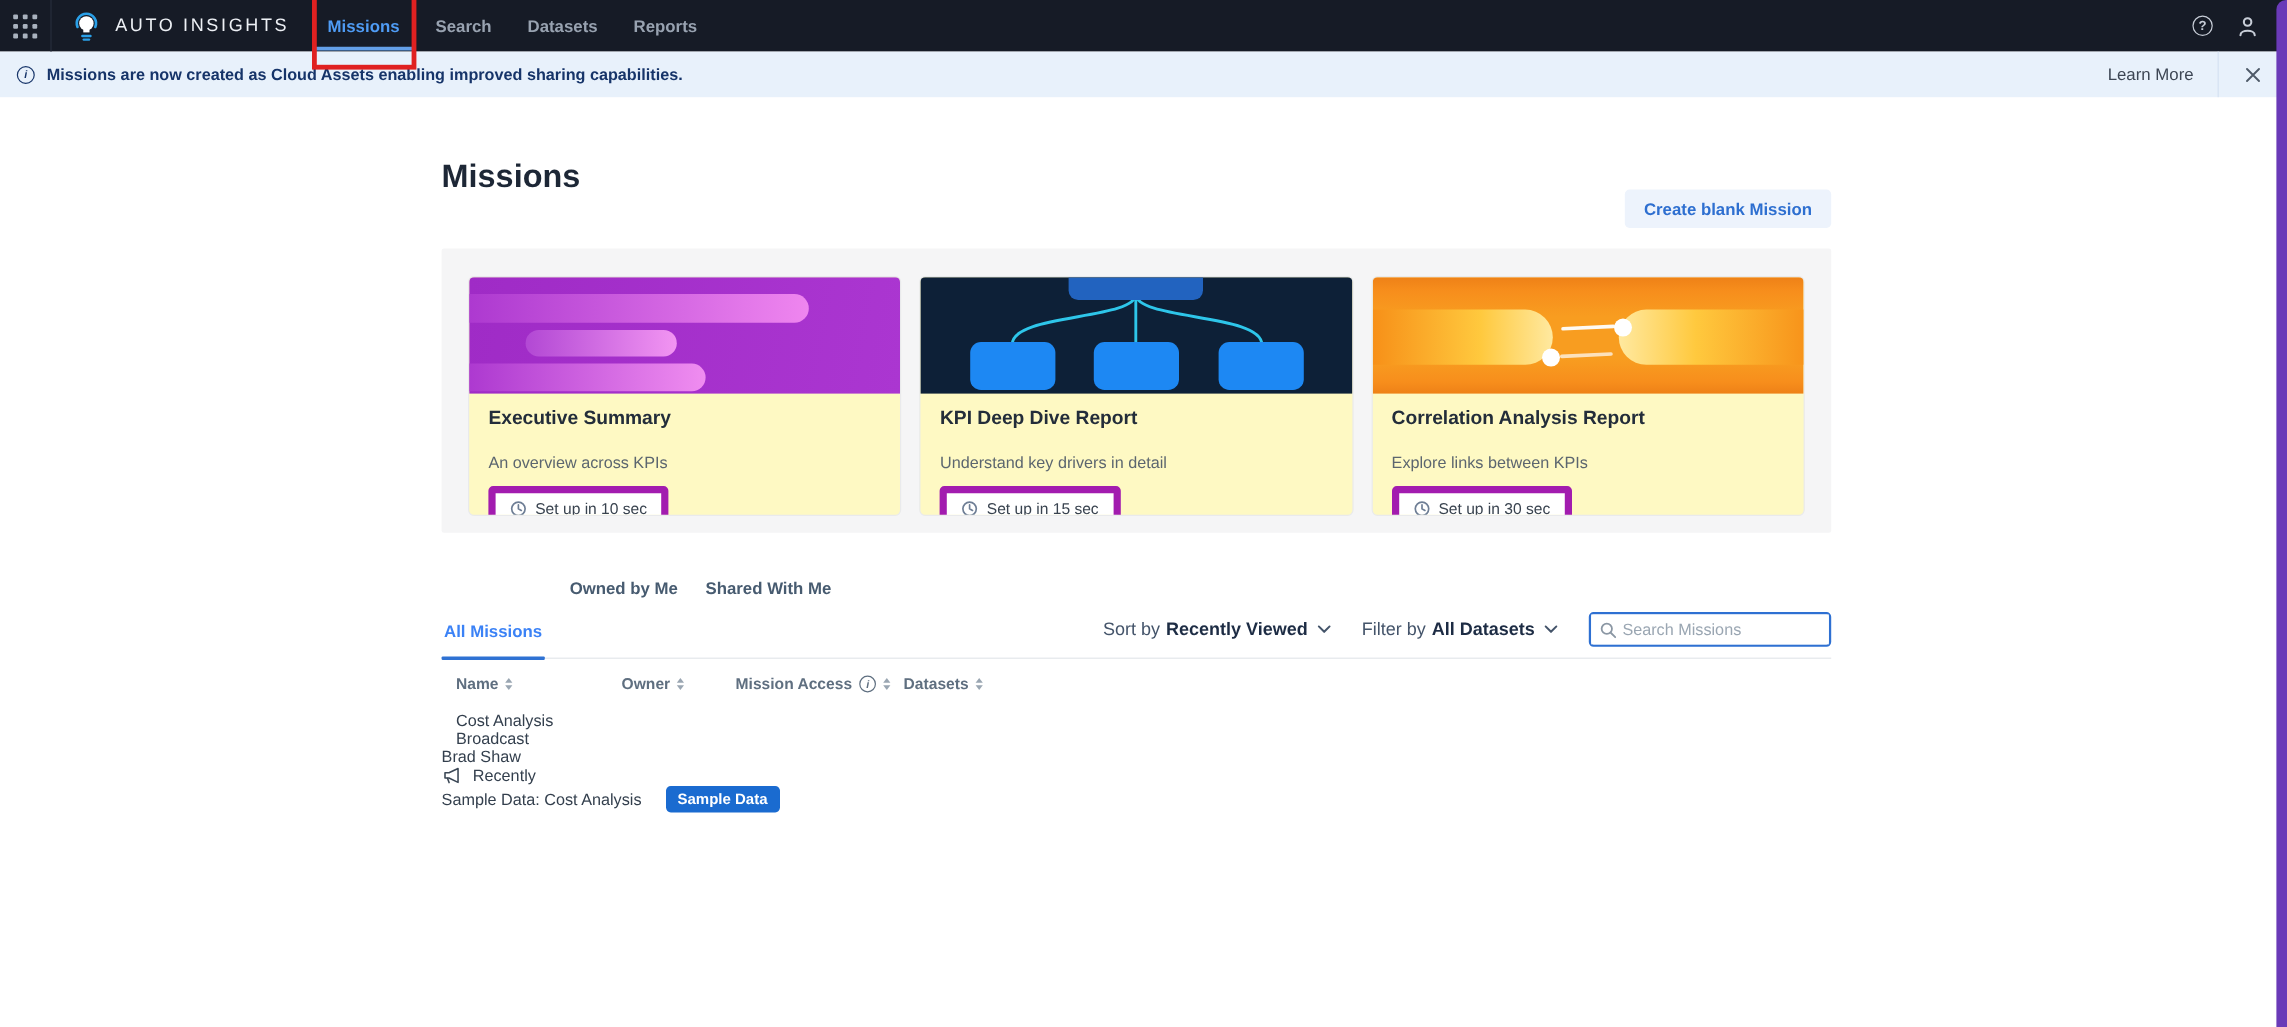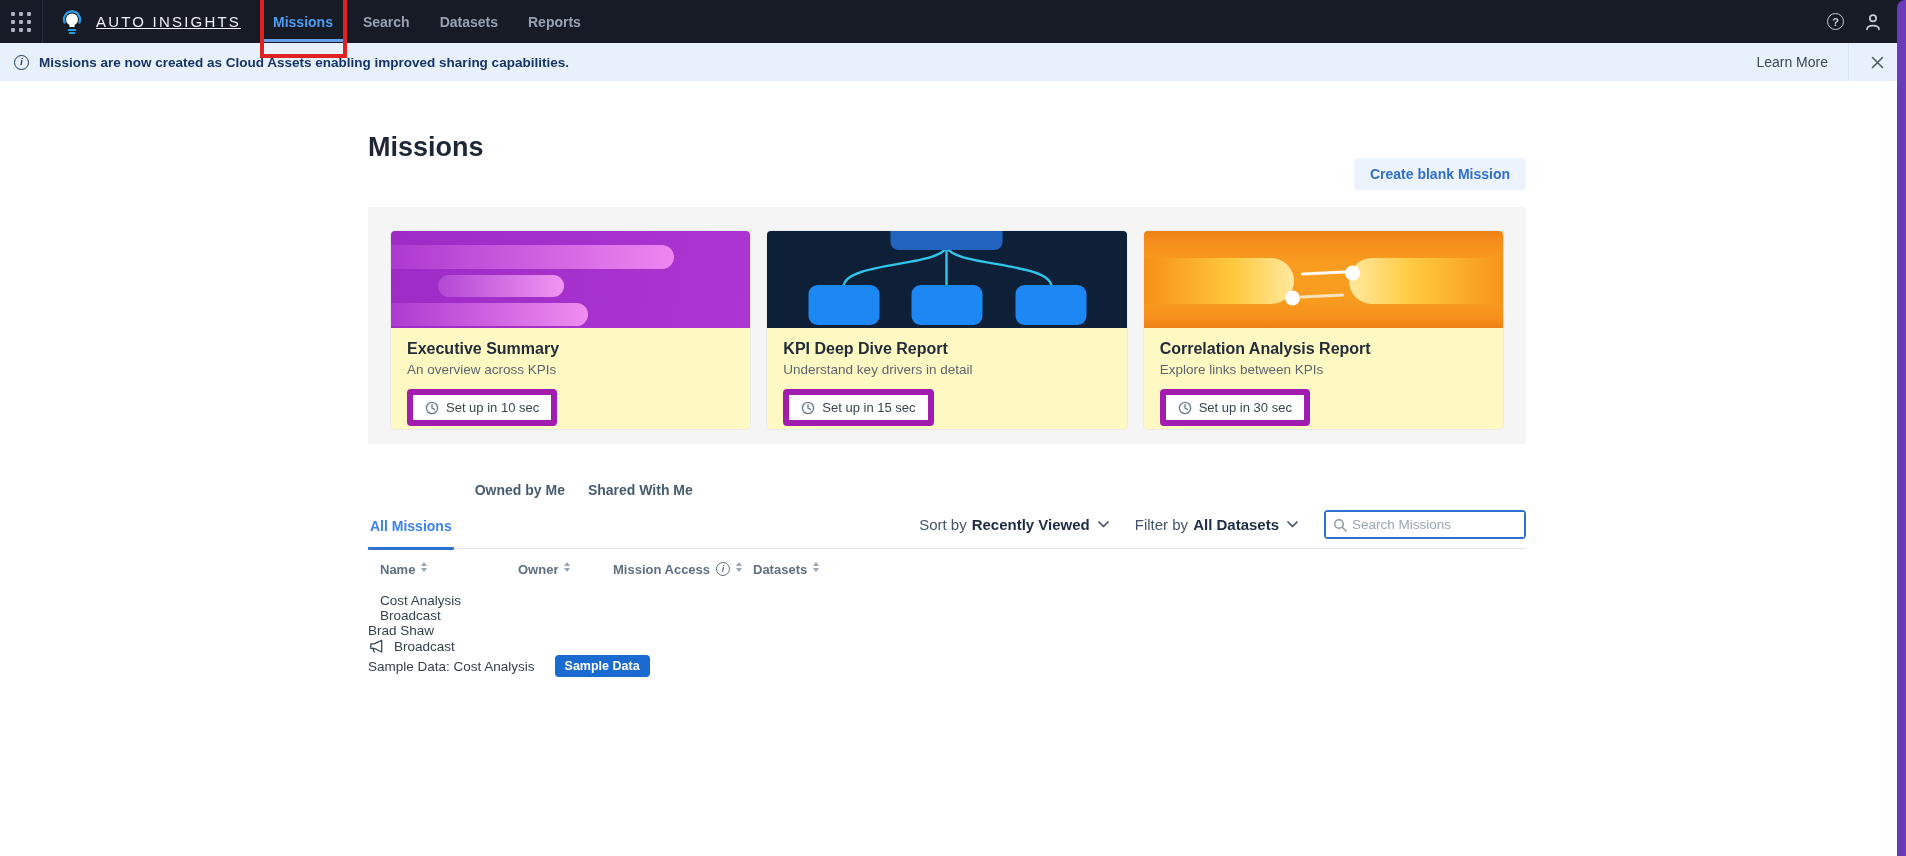--- a/index.html
+++ b/index.html
@@ -19,21 +19,21 @@
   .waffle {
     width: 42px; height: 43px; display: flex; align-items: center; justify-content: center;
     cursor: pointer;
   }
   .waffle-grid { display: grid; grid-template-columns: repeat(3, 4px); gap: 4px; }
   .waffle-grid span { width: 4px; height: 4px; background: #a9b2be; border-radius: 1px; }
   .nav-sep { width: 1px; height: 43px; background: #262d3a; }
   .logo { margin: 0 12px 0 17px; display: flex; align-items: center; }
   .brand {
     color: #edf0f5; font-size: 15px; letter-spacing: 2.2px; font-weight: 500;
-    margin-right: 32px; white-space: nowrap; text-decoration: underline;
+    margin-right: 32px; white-space: nowrap;
   }
   .nav-items { display: flex; align-items: stretch; height: 43px; gap: 30px; }
   .nav-item {
     display: flex; align-items: center; position: relative;
     color: #98a2b0; font-size: 14px; font-weight: 600; cursor: pointer; white-space: nowrap;
   }
   .nav-item.active { color: #4f9cf5; }
   .nav-item.active .tab-underline {
     position: absolute; left: -12px; right: -13px; bottom: 1px; height: 3px;
     background: #639fe8; border-radius: 1px;
@@ -83,21 +83,21 @@
     background: #f5f5f6; margin-top: 17px; padding: 23px 22px 14px;
     display: flex; gap: 15px; border-radius: 2px;
   }
   .card {
     flex: 1; height: 200px; background: #fef9c3; border: 1px solid #e9eaec; border-radius: 5px;
     overflow: hidden; cursor: pointer;
   }
   .card-art { height: 97px; position: relative; overflow: hidden; }
   .card-body { padding: 12px 16px; }
   .card-title { font-size: 16px; font-weight: 700; color: #232d3a; }
-  .card-desc { margin-top: 4px; font-size: 13.5px; color: #5c666f; }
+  .card-desc { margin-top: 20px; font-size: 13.5px; color: #5c666f; }
   .setup-badge {
     display: inline-flex; align-items: center; gap: 7px; margin-top: 12px;
     border: 6px solid #a21caf; border-radius: 4px; padding: 5px 12px;
     font-size: 13px; color: #39434f; background: #fff;
   }
 
   
   .art-purple { background: linear-gradient(100deg, #9f2bc6, #ab36d1); }
   .art-purple .pill { position: absolute; }
   .pill-1 { top: 14px; left: 0; width: 283px; height: 24px; border-radius: 0 24px 24px 0;
@@ -151,21 +151,21 @@
     padding-left: 26px; font-family: inherit; font-size: 13.5px; color: #2c3644;
   }
   .search-box input::placeholder { color: #9aa6b2; }
 
   
   .thead { display: flex; align-items: center; margin-top: 13px; font-size: 13px; color: #5f6f80; font-weight: 600; }
   .col-name { width: 150px; padding-left: 12px; }
   .col-owner { width: 95px; }
   .col-access { width: 140px; }
   .col-datasets { width: 300px; }
-  .th { display: flex; align-items: flex-start; gap: 6px; cursor: pointer; }
+  .th { display: flex; align-items: center; gap: 6px; cursor: pointer; }
   .sorticon { display: inline-flex; flex-direction: column; gap: 2px; }
   .tri-up { width: 0; height: 0; border-left: 3.5px solid transparent; border-right: 3.5px solid transparent; border-bottom: 4px solid #9aa6b2; }
   .tri-down { width: 0; height: 0; border-left: 3.5px solid transparent; border-right: 3.5px solid transparent; border-top: 4px solid #9aa6b2; }
   .info-circle-sm {
     width: 14px; height: 14px; border: 1.3px solid #5f6f80; border-radius: 50%;
     font-size: 9px; font-style: italic; font-weight: 700; color: #5f6f80;
     display: inline-flex; align-items: center; justify-content: center; cursor: pointer;
   }
 
   .trow { display: flex; align-items: flex-start; margin-top: 16px; height: 56px; font-size: 13.5px; color: #333f4d; flex-direction: column; }
@@ -416,21 +416,21 @@
   </div>
 
   <div class="trow">
     <div class="col-name cell">Cost Analysis Broadcast</div>
     <div class="col-owner cell">Brad Shaw</div>
     <div class="col-access cell access-cell">
       <svg width="17" height="17" viewBox="0 0 18 18" fill="none">
         <path d="M14.5 2.5 L6.5 6.3 H3 V11 H6.5 L14.5 14.8 Z" stroke="#3c4856" stroke-width="1.4" stroke-linejoin="round"></path>
         <path d="M5.2 11.2 L6.6 15" stroke="#3c4856" stroke-width="1.4" stroke-linecap="round"></path>
       </svg>
-      <span>Broadcast</span>
+      <span>Recently</span>
     </div>
     <div class="col-datasets cell datasets-cell">
       <span>Sample Data: Cost Analysis</span>
       <span class="sample-badge">Sample Data</span>
     </div>
   </div>
 
 </main>
 
 <div class="purple-strip"></div>

